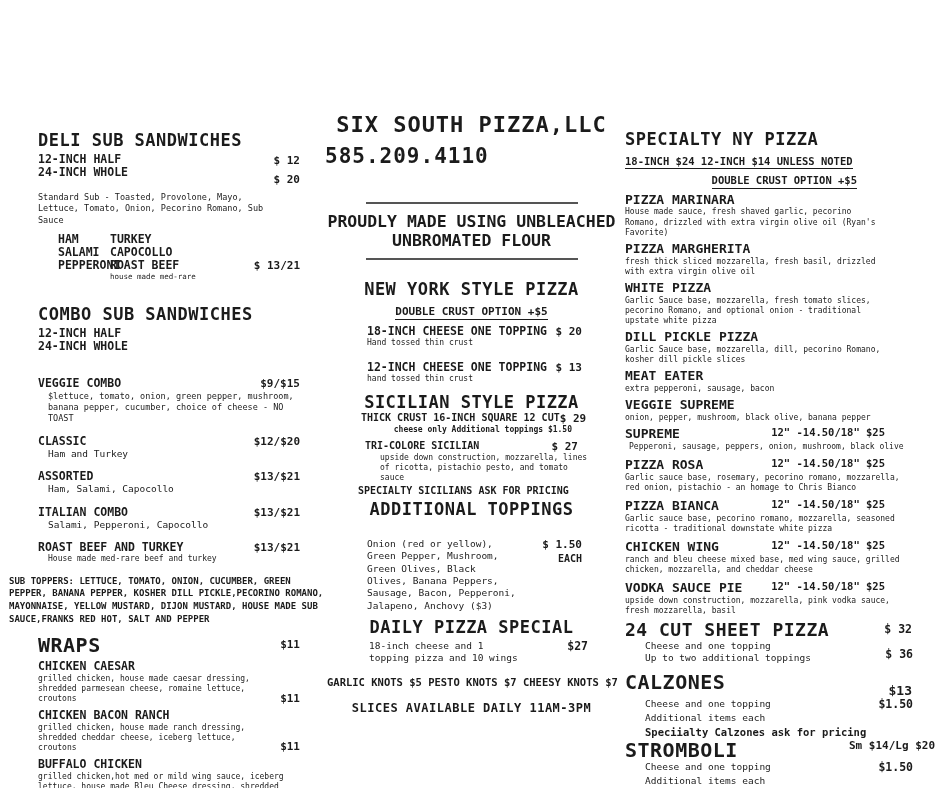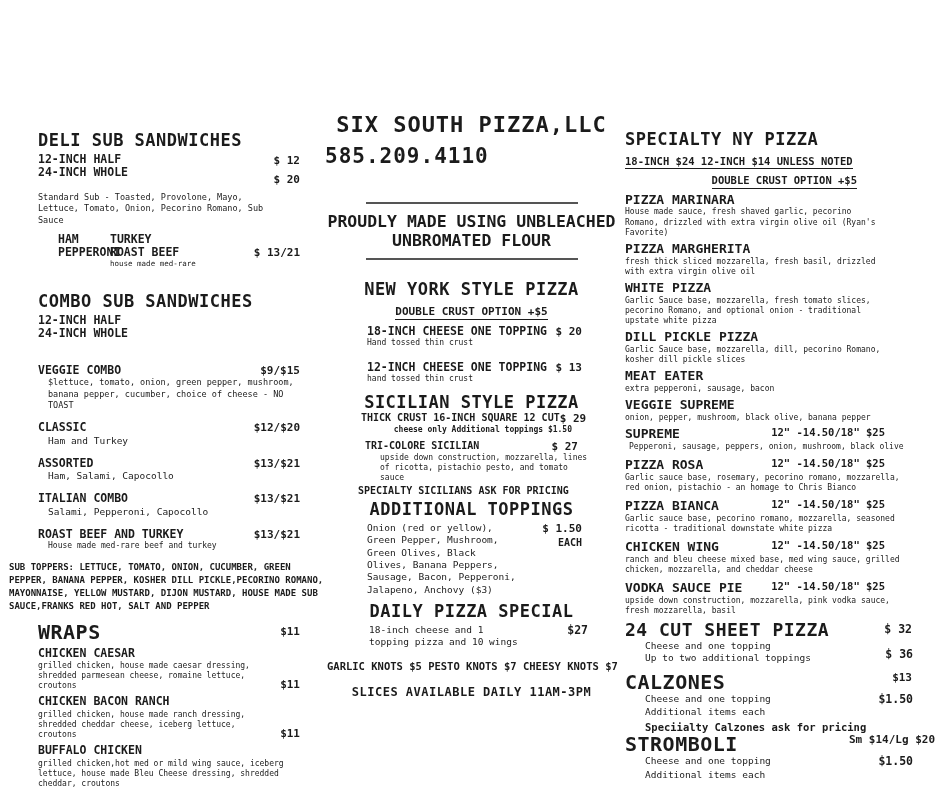--- a/index.html
+++ b/index.html
@@ -88,20 +88,24 @@
           <div class="pr">$ 20</div>
         </div>
       </div>
       <div class="d85 deli-desc">Standard Sub - Toasted, Provolone, Mayo, Lettuce, Tomato, Onion, Pecorino Romano, Sub Sauce</div>
       <div class="meats">
         <div class="meat-row">
           <span class="nm m1">HAM</span>
           <span class="nm">TURKEY</span>
         </div>
         <div class="meat-row">
+          <span class="nm m1">SALAMI</span>
+          <span class="nm">CAPOCOLLO</span>
+        </div>
+        <div class="meat-row">
           <span class="nm m1">PEPPERONI</span>
           <span class="nm">ROAST BEEF</span>
           <span class="pr mpr">$ 13/21</span>
         </div>
         <div class="meat-note">house made med-rare</div>
       </div>
     </div>
 
     <div style="margin-top:24px">
       <div class="hsec">COMBO SUB SANDWICHES</div>
@@ -217,21 +221,21 @@
       <div class="jrow" style="margin-top:4px;padding-left:40px;padding-right:40px">
         <span class="nm10">TRI-COLORE SICILIAN</span>
         <span class="pr">$ 27</span>
       </div>
       <div class="d8 sic-desc">upside down construction, mozzarella, lines of ricotta, pistachio pesto, and tomato sauce</div>
       <div class="nm10" style="margin-left:33px;margin-top:2px">SPECIALTY SICILIANS ASK FOR PRICING</div>
     </div>
 
     <div style="margin-top:3px">
       <div class="hsec ctr">ADDITIONAL TOPPINGS</div>
-      <div class="jrow" style="margin-top:2px">
+      <div class="jrow" style="margin-top:18px">
         <div class="d95 top-list">Onion (red or yellow), Green Pepper, Mushroom, Green Olives, Black Olives, Banana Peppers, Sausage, Bacon, Pepperoni, Jalapeno, Anchovy ($3)</div>
         <div class="top-price">
           <div class="pr">$ 1.50</div>
           <div class="nm10" style="margin-top:2px">EACH</div>
         </div>
       </div>
     </div>
 
     <div style="margin-top:6px">
       <div class="hsec ctr">DAILY PIZZA SPECIAL</div>
@@ -327,21 +331,21 @@
       </div>
       <div class="rline">
         <span>Up to two additional toppings</span>
         <span class="pr" style="margin-top:-4px">$ 36</span>
       </div>
     </div>
 
     <div style="margin-top:6px">
       <div class="rhead-row">
         <span class="hbig">CALZONES</span>
-        <span class="pr" style="font-size:11px;margin-top:0">$13</span>
+        <span class="pr" style="font-size:13px;margin-top:12px">$13</span>
       </div>
       <div class="rline">
         <span>Cheese and one topping</span>
         <span class="pr">$1.50</span>
       </div>
       <div class="rline">
         <span>Additional items each</span>
         <span class="pr"></span>
       </div>
       <div class="nm10" style="margin-left:20px;margin-top:2px;font-size:10.5px">Speciialty Calzones ask for pricing</div>

